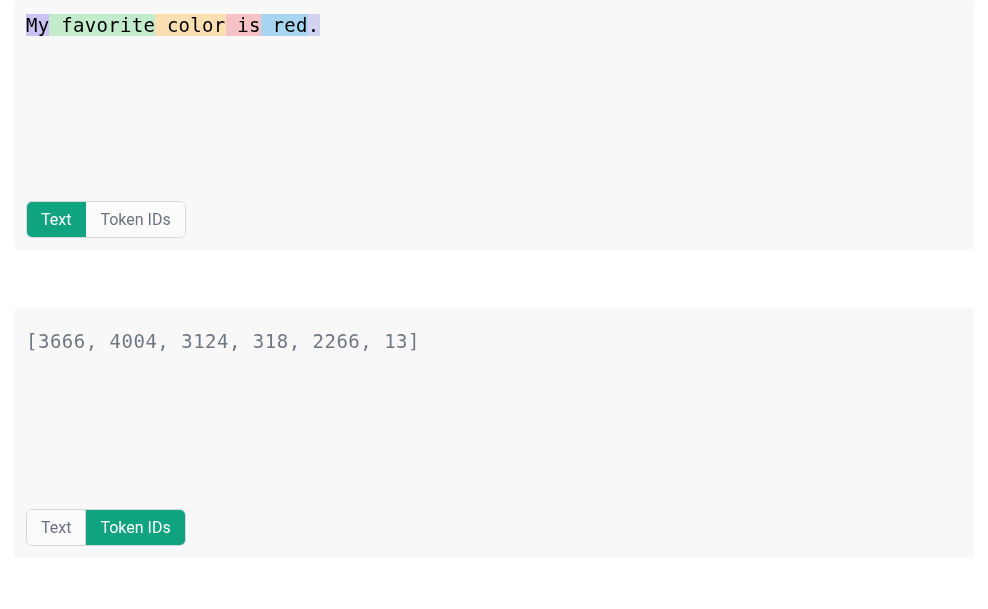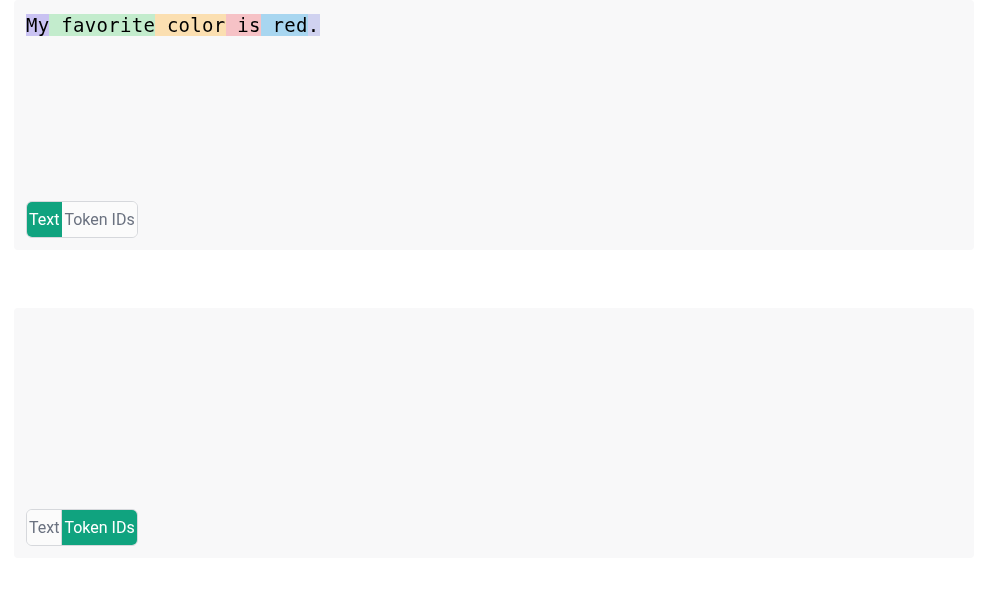--- a/index.html
+++ b/index.html
@@ -42,21 +42,21 @@
       position: absolute;
       bottom: 12px;
       left: 12px;
       display: inline-flex;
       border: 1px solid #d6d8dc;
       border-radius: 6px;
       overflow: hidden;
       background: #fbfbfb;
     }
     .toggle-btn {
-      padding: 8px 2px;
+      padding: 8px 14px;
       font-size: 16px;
       color: #6b7280;
       background: #fbfbfb;
       border: none;
       cursor: pointer;
       font-family: inherit;
     }
     .toggle-btn.active {
       background: #10a37f;
       color: #ffffff;
@@ -72,17 +72,18 @@
 
 <div class="panel">
   <div class="tokens-display" id="tokens-display"><span class="token-span" style="background-color: rgb(201, 194, 242);">My</span><span class="token-span" style="background-color: rgb(195, 236, 205);"> favorite</span><span class="token-span" style="background-color: rgb(251, 223, 177);"> color</span><span class="token-span" style="background-color: rgb(246, 194, 198);"> is</span><span class="token-span" style="background-color: rgb(168, 214, 240);"> red</span><span class="token-span" style="background-color: rgb(208, 210, 240);">.</span></div>
   <div class="toggle-group">
     <button class="toggle-btn active" id="p1-text-btn">Text</button>
     <button class="toggle-btn" id="p1-ids-btn">Token IDs</button>
   </div>
 </div>
 
 <div class="panel">
+  <div class="ids-display">[3666, 4004, 3124, 318, 2266, 13]</div>
   <div class="toggle-group">
     <button class="toggle-btn" id="p2-text-btn">Text</button>
     <button class="toggle-btn active" id="p2-ids-btn">Token IDs</button>
   </div>
 </div>
 
 </body></html>

